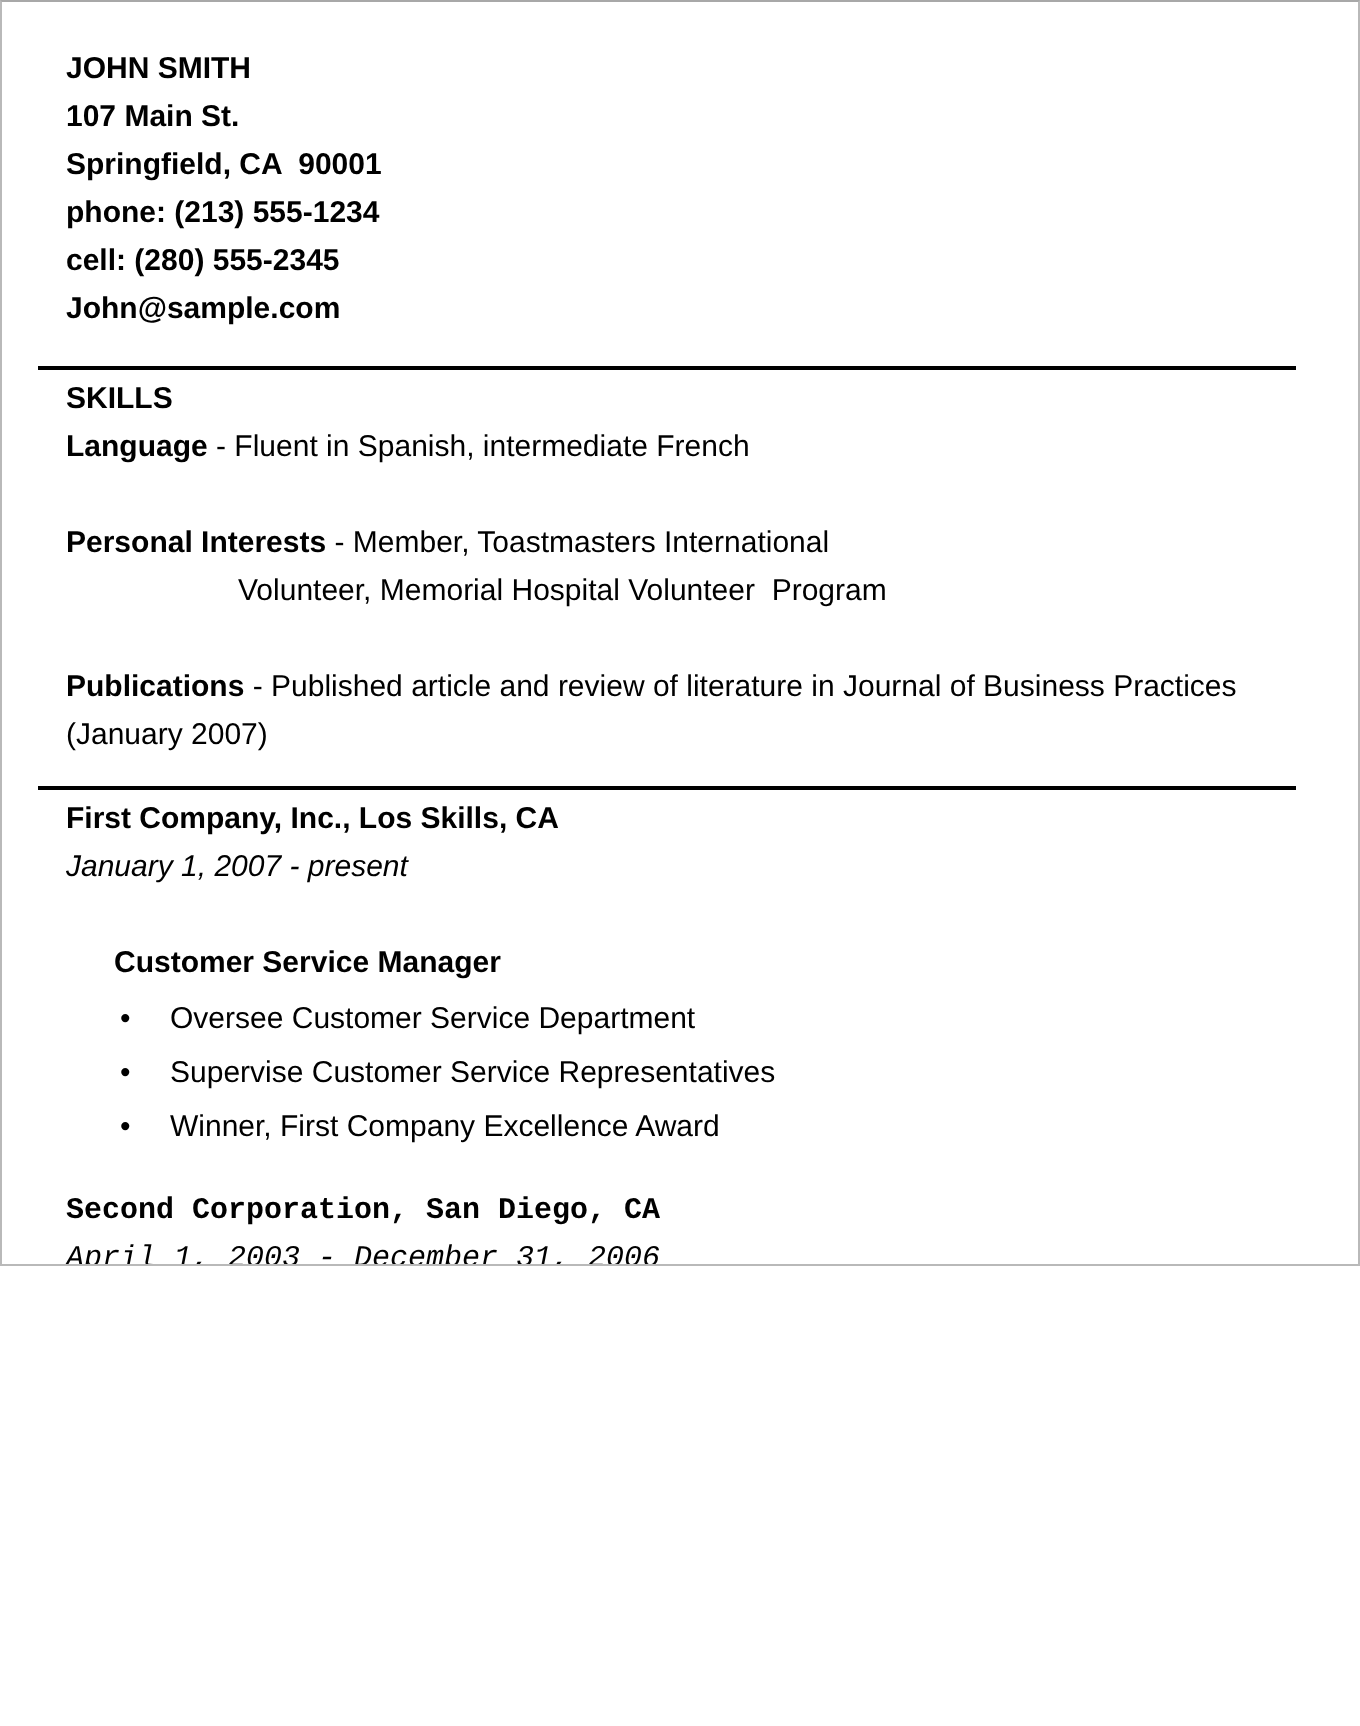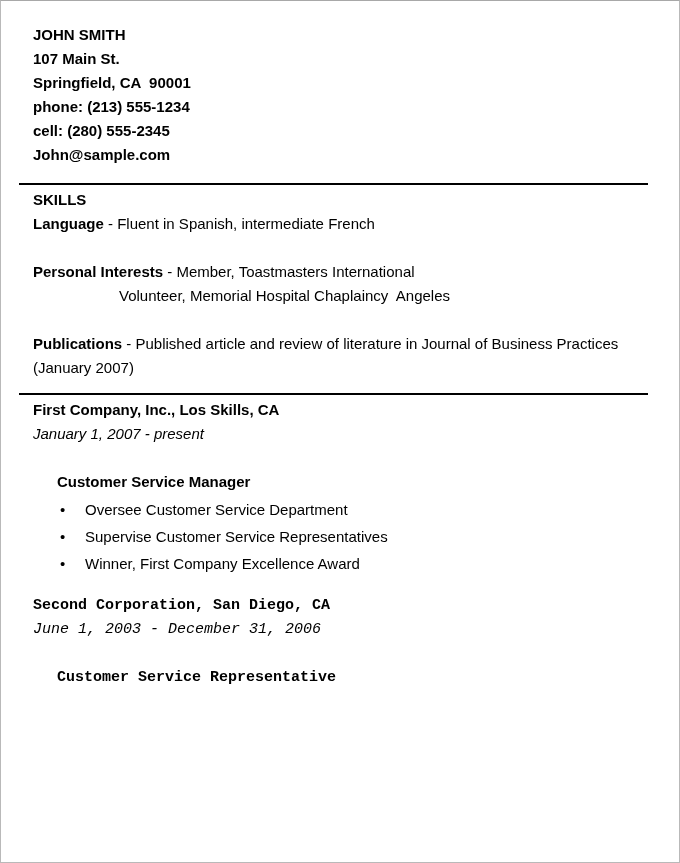--- a/index.html
+++ b/index.html
@@ -3,21 +3,21 @@
 <meta charset="utf-8">
 <style>
   html, body {
     margin: 0;
     padding: 0;
     background: #ffffff;
   }
   .page {
     box-sizing: border-box;
     width: 680px;
-    height: 863px;
+    height: 633px;
     background: #ffffff;
     border: 1px solid #b9b9b9;
     border-top-color: #a8a8a8;
     padding: 22px 32px 0 32px;
     font-family: "Liberation Sans", "DejaVu Sans", sans-serif;
     font-size: 15px;
     line-height: 24px;
     color: #000000;
     overflow: hidden;
   }
@@ -79,21 +79,21 @@
 
     <div class="skill first">
       <b class="t">Language</b><span class="t"> - Fluent in Spanish, intermediate French</span>
     </div>
 
 
     <div class="skill">
       <div>
         <b class="t">Personal Interests</b><span class="t"> - Member, Toastmasters International</span>
       </div>
-      <div class="t skill-extra">Volunteer, Memorial Hospital Chaplaincy  Angeles</div>
+      <div class="t skill-extra">Volunteer, Memorial Hospital Volunteer  Program</div>
     </div>
 
     <div class="skill">
       <b class="t">Publications</b><span class="t"> - Published article and review of literature in Journal of Business Practices (January 2007)</span>
     </div>
   </div>
 
   <hr class="rule rule2">
 
   <div>
@@ -104,18 +104,18 @@
       <div class="t job-title">Customer Service Manager</div>
       <ul class="duties">
         <li>Oversee Customer Service Department</li>
         <li>Supervise Customer Service Representatives</li>
         <li>Winner, First Company Excellence Award</li>
       </ul>
     </div>
 
     <div class="job2">
       <div class="t company">Second Corporation, San Diego, CA</div>
-      <div class="t dates">June 1, 2003 - December 31, 2006</div>
+      <div class="t dates">April 1, 2003 - December 31, 2006</div>
       <div class="t job-title">Customer Service Representative</div>
     </div>
   </div>
 
 </div>
 
 </body></html>

